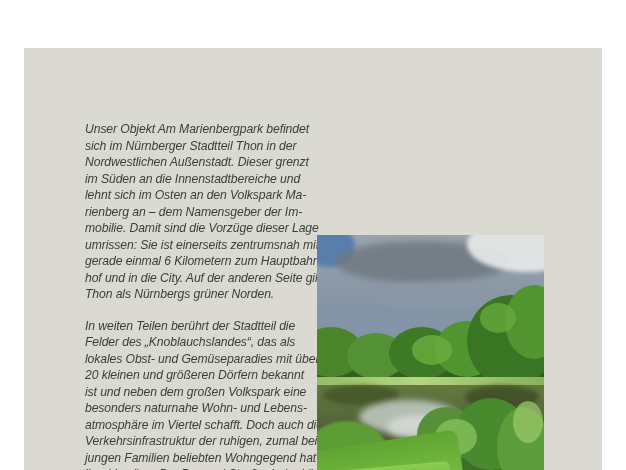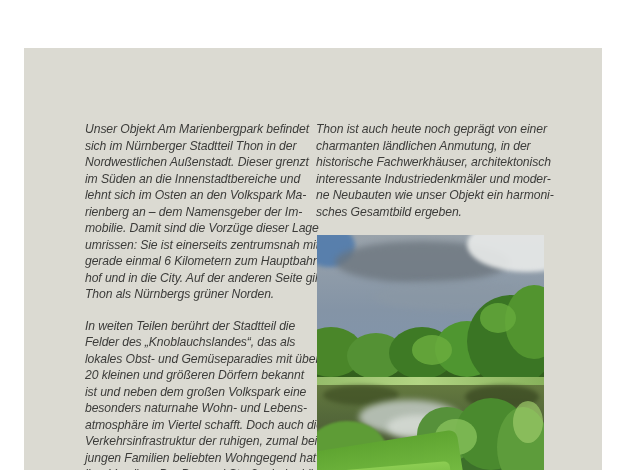--- a/index.html
+++ b/index.html
@@ -76,28 +76,20 @@
 lokales Obst- und Gemüseparadies mit über
 20 kleinen und größeren Dörfern bekannt
 ist und neben dem großen Volkspark eine
 besonders naturnahe Wohn- und Lebens-
 atmosphäre im Viertel schafft. Doch auch die
 Verkehrsinfrastruktur der ruhigen, zumal bei
 jungen Familien beliebten Wohngegend hat
 ihre Vorzüge. Per Bus und Straßenbahn kön-</p>
     </div>
 
-    <div class="col col-right">
-      <p>Thon ist auch heute noch geprägt von einer
-charmanten ländlichen Anmutung, in der
-historische Fachwerkhäuser, architektonisch
-interessante Industriedenkmäler und moder-
-ne Neubauten wie unser Objekt ein harmoni-
-sches Gesamtbild ergeben.</p>
-    </div>
 
     <div class="photo" title="Lake in a green park with tree line, cloudy blue-grey sky, reflections in the water and sunlit grass bank">
       <div class="sky"></div>
       <div class="blob sky-blue-patch"></div>
       <div class="blob cloud-dark"></div>
       <div class="blob cloud-bright"></div>
       <div class="blob cloud-grey"></div>
 
       <div class="tree-base"></div>
       <div class="blob tA"></div>

